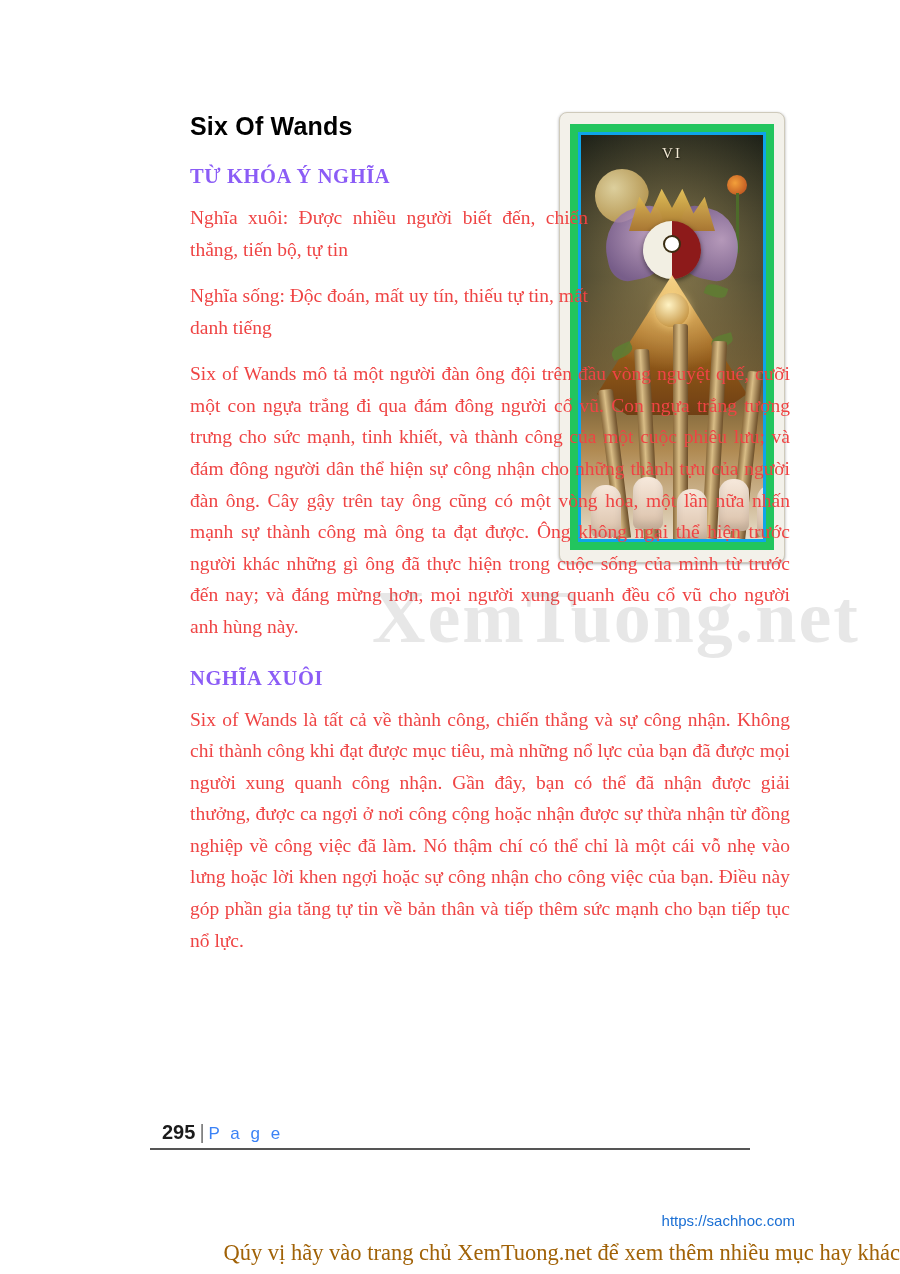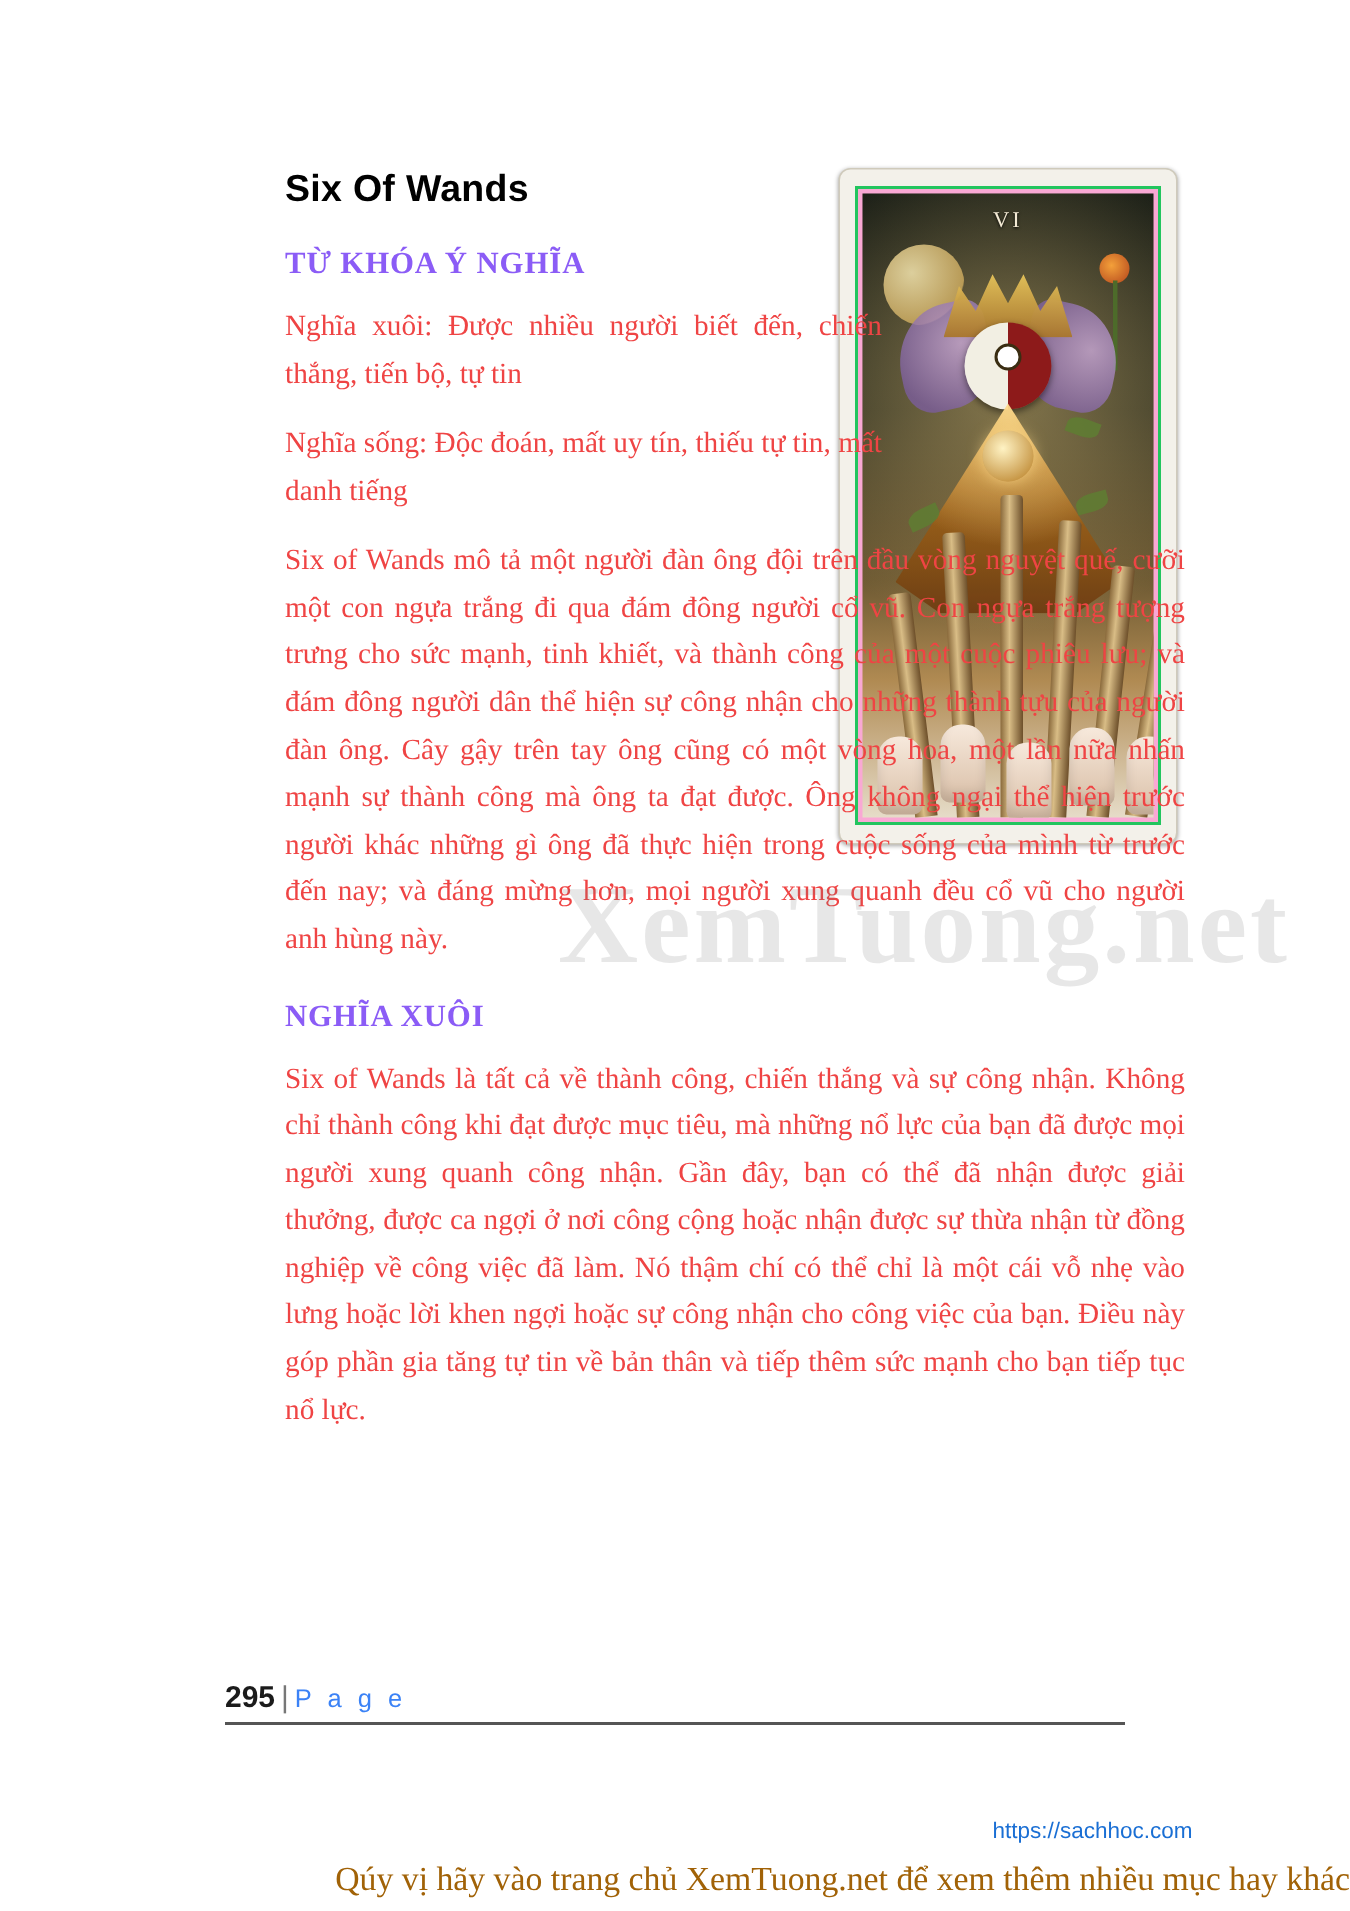--- a/index.html
+++ b/index.html
@@ -62,22 +62,22 @@
     background:#f3f1ea;
     border:1px solid #cfcabb;
     border-radius:8px;
     box-shadow:0 1px 3px rgba(0,0,0,.35);
     box-sizing:border-box;
     padding:11px 10px 12px 10px;
   }
   .card-inner{
     position:relative;
     width:100%;height:100%;
-    background:#f9a8d4;
-    border:2px solid #22c55e;
+    background:#0ea5e9;
+    border:8px solid #22c55e;
     box-sizing:border-box;
     overflow:hidden;
   }
   .card-art{
     position:absolute;inset:3px;
     background:
       radial-gradient(circle at 50% 30%, rgba(255,220,140,.45), rgba(0,0,0,0) 55%),
       linear-gradient(#151a14 0%, #2a2b1d 35%, #6e5a33 62%, #b08a52 78%, #e6dcc8 100%);
       overflow:hidden;
   }
@@ -191,21 +191,21 @@
   }
 
   
   .page-num{
     position:absolute;
     left:150px;bottom:130px;
     font-family:"Liberation Sans", sans-serif;
     font-size:20px;
     color:#1b1b1b;
   }
-  .page-num b{font-weight:bold;}
+  .page-num b{font-weight:bold;margin-left:12px;}
   .page-num .sep{color:#777;margin:0 4px;}
   .page-num .pg{letter-spacing:3px;color:#3b82f6;font-size:17px;}
   .page-rule{
     position:absolute;left:150px;bottom:124px;width:600px;height:2px;background:#555;
   }
 
   .footer-link{
     position:absolute;
     right:105px;bottom:45px;
     font-family:"Liberation Sans", sans-serif;

